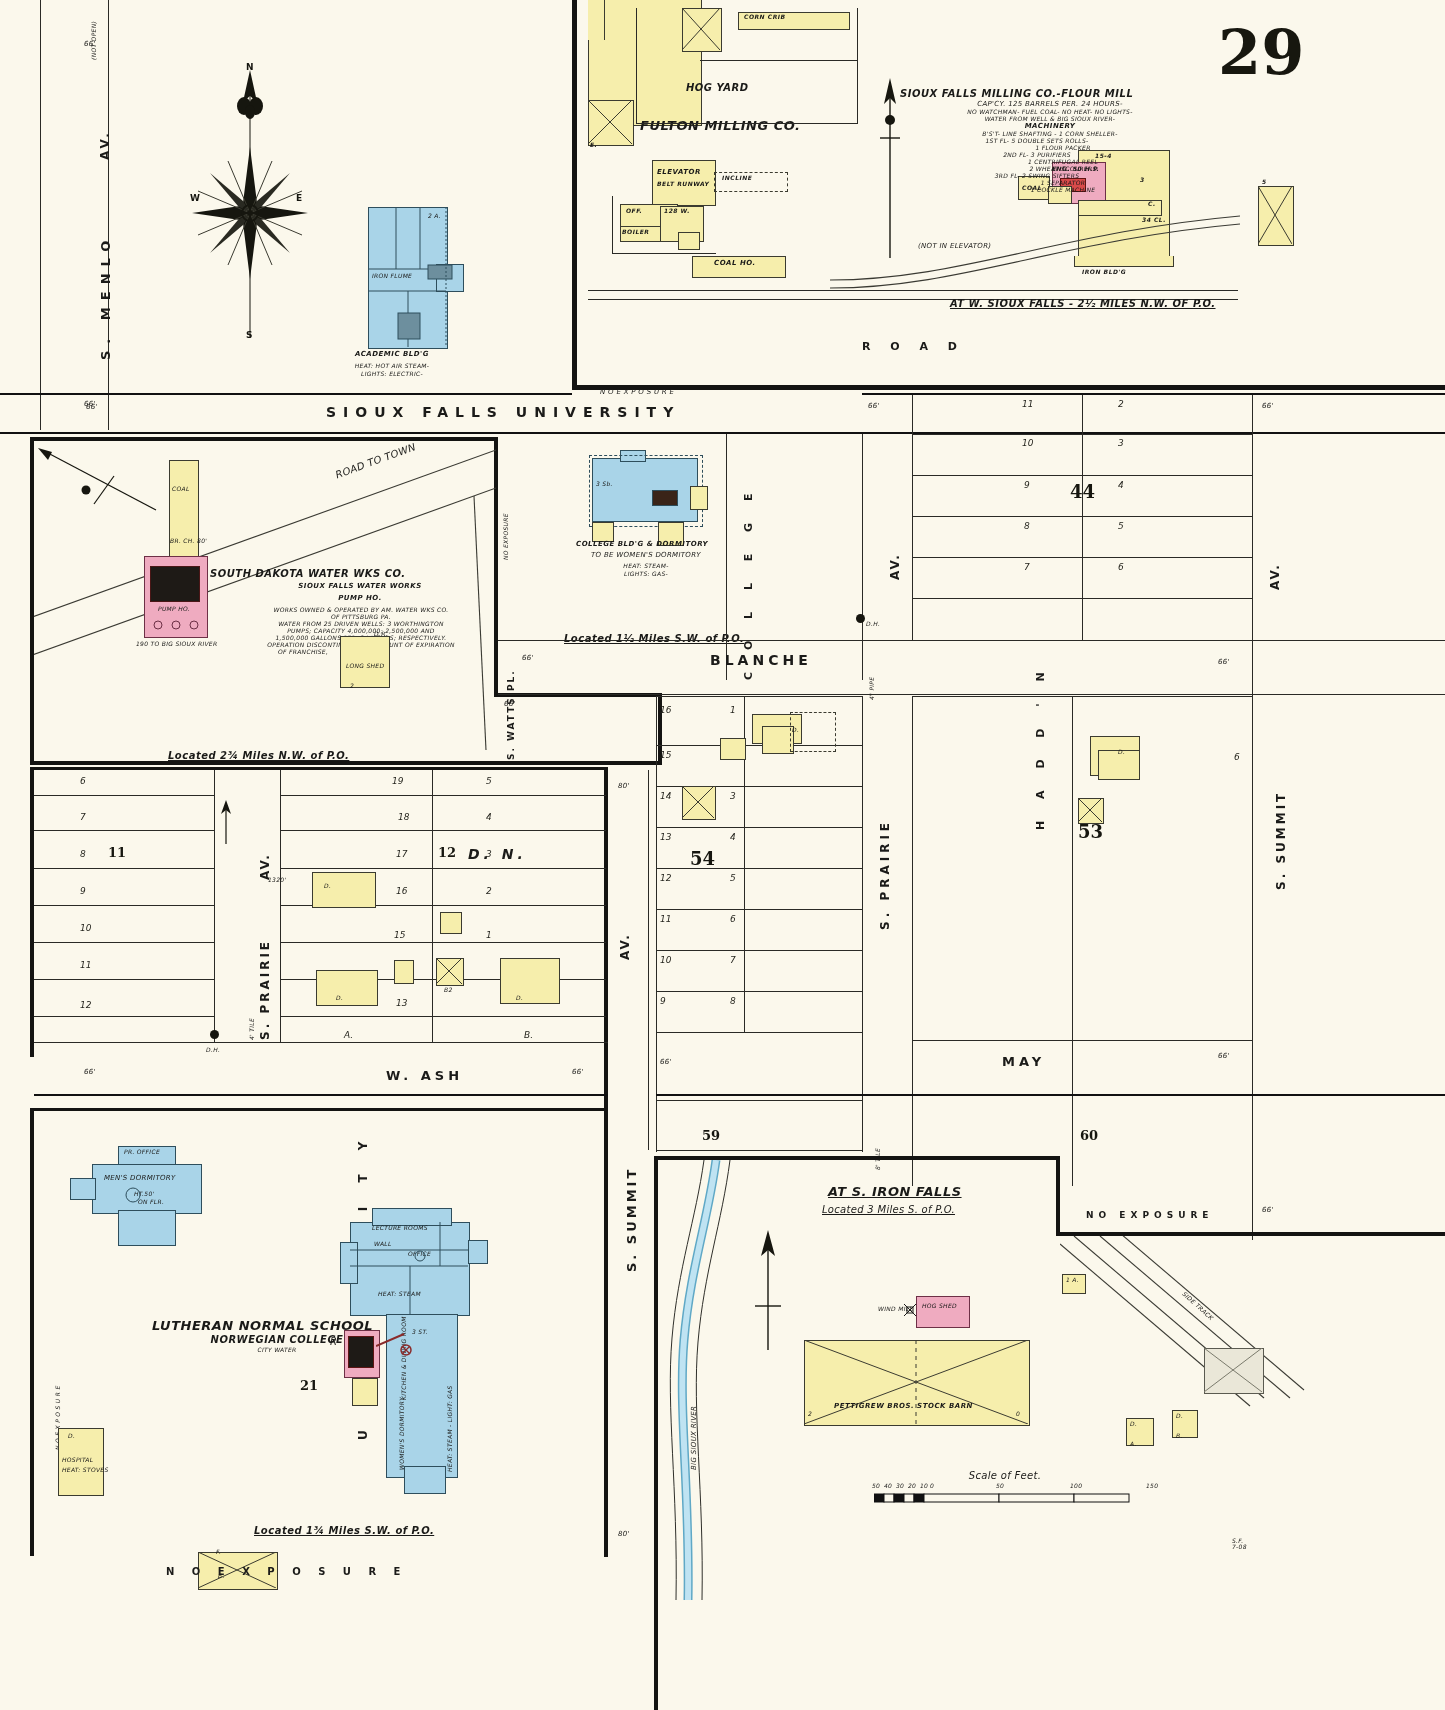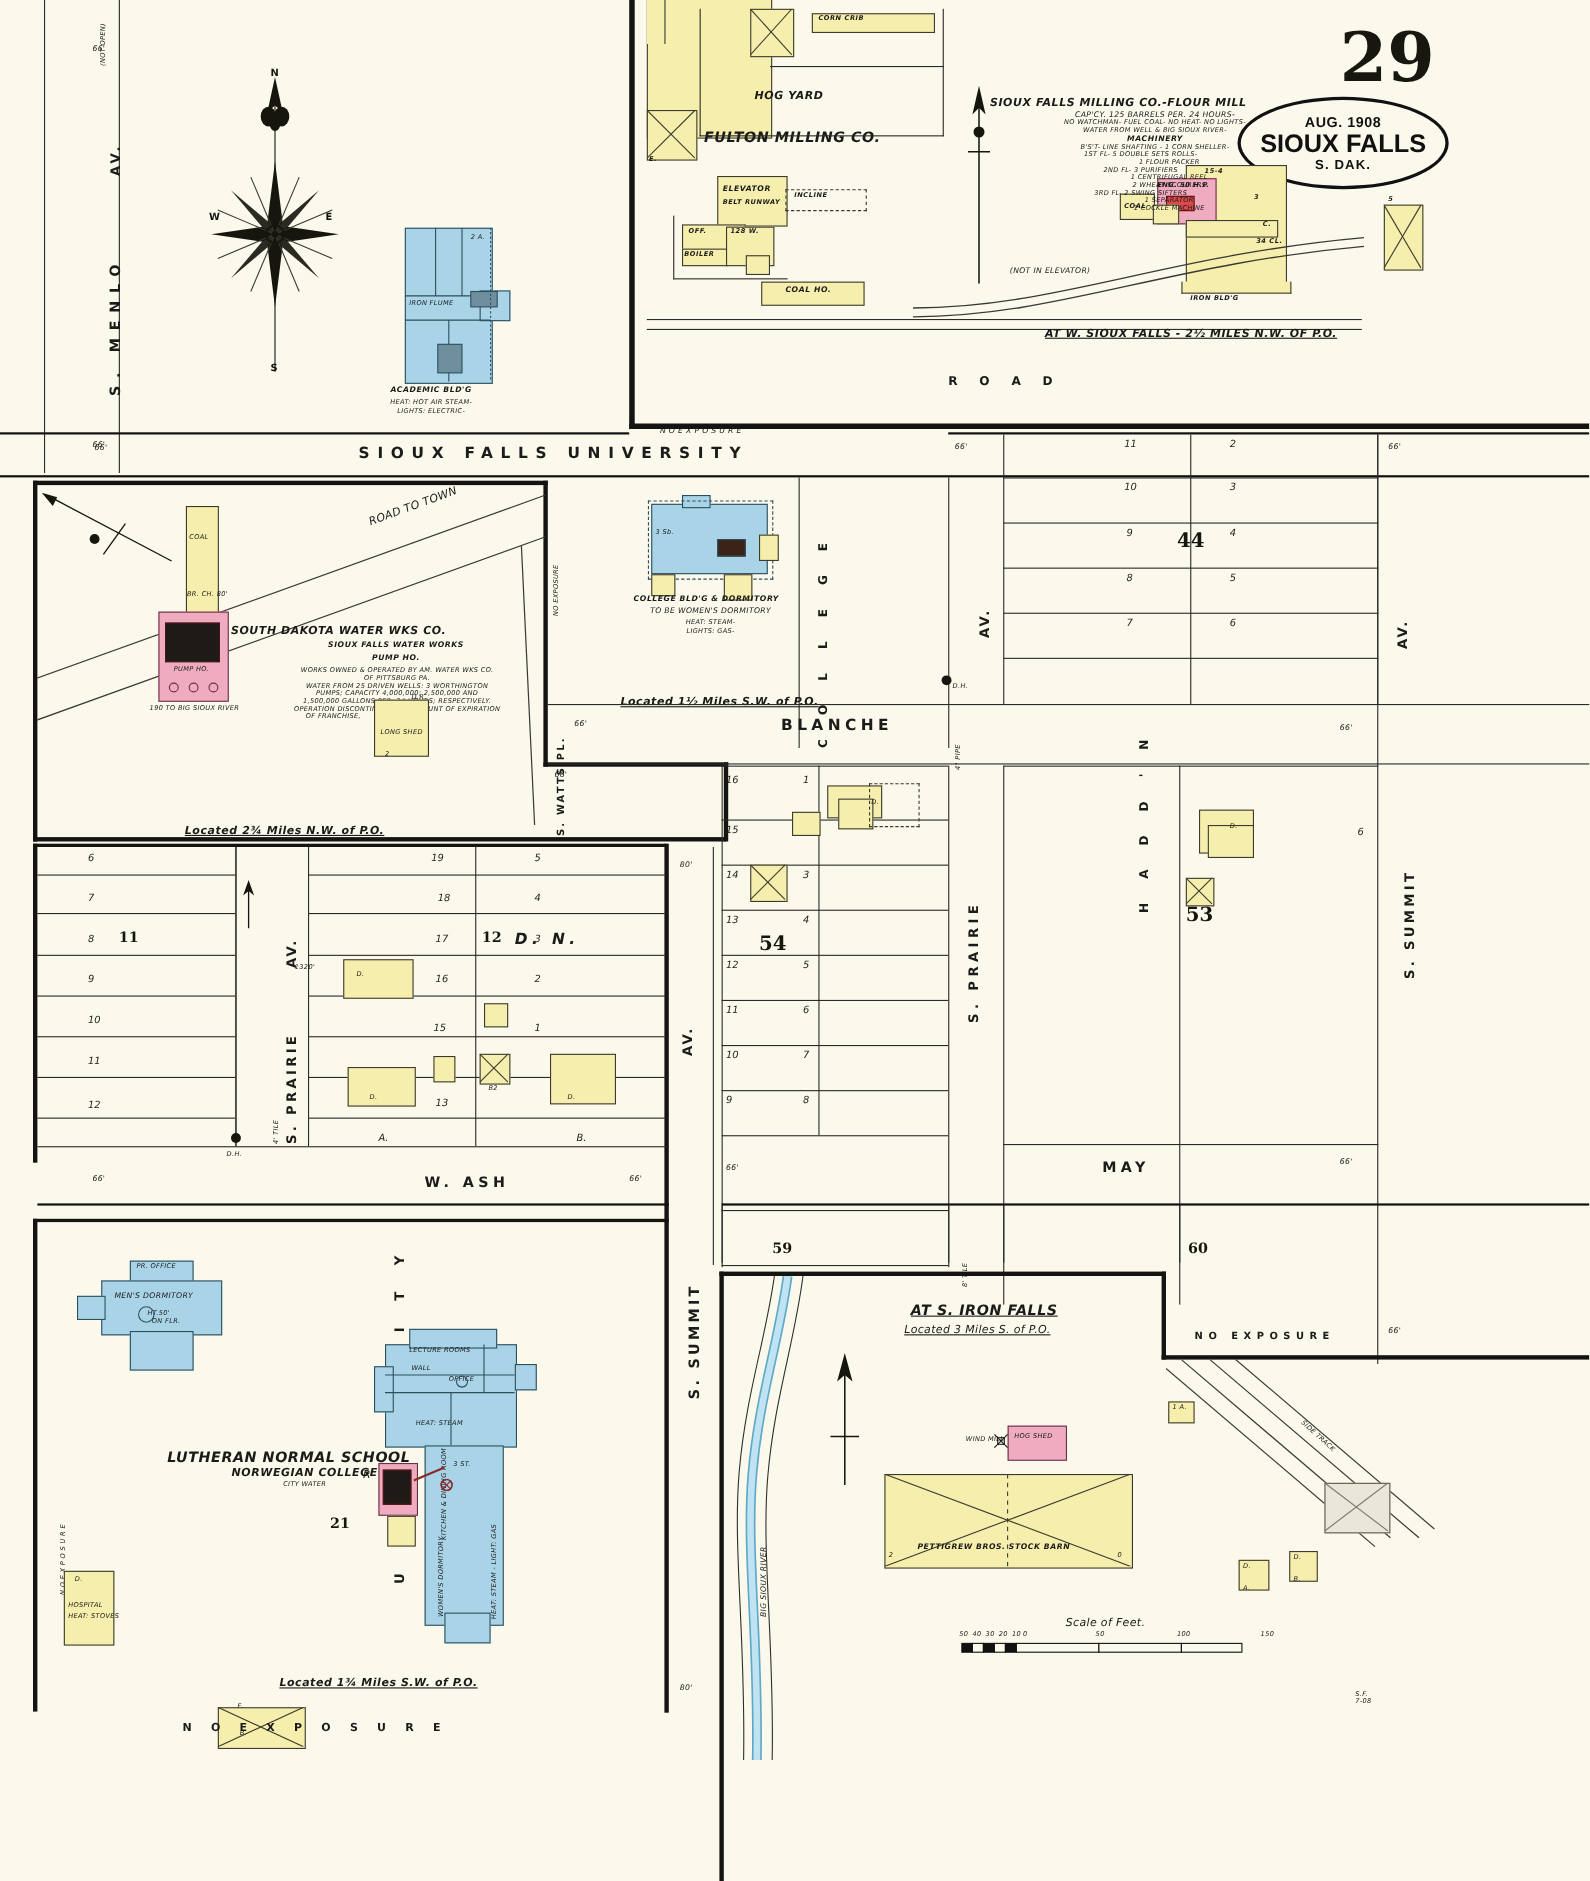--- a/index.html
+++ b/index.html
@@ -57,25 +57,20 @@
   .compass-letter{font-family:"DejaVu Sans",sans-serif;font-weight:bold;font-size:9px;color:#15150f;}
   u.ul{text-decoration:underline;}
 </style>
 </head>
 <body>
 
 <div id="sheet">
 
   <div class="abs" id="sheetno" style="left:1218px;top:16px;">29</div>
 
-  <div class="abs" id="titleoval" style="left:1125px;top:88px;">
-    <div class="t1">AUG. 1908</div>
-    <div class="t2">SIOUX FALLS</div>
-    <div class="t3">S. DAK.</div>
-  </div>
 
   <div class="abs heavy" style="left:572px;top:0px;width:5px;height:390px;"></div>
   <div class="abs heavy" style="left:572px;top:385px;width:873px;height:5px;"></div>
 
   <div class="abs yellow" style="left:588px;top:-6px;width:112px;height:130px;"></div>
   <div class="abs yellow" style="left:588px;top:0px;width:16px;height:40px;border:none;border-right:1.2px solid #3b3b30;"></div>
   <div class="abs yellow" style="left:682px;top:8px;width:38px;height:42px;"></div>
   <div class="abs" style="left:682px;top:8px;width:38px;height:42px;">
     <svg width="38" height="42">
         <line x1="0" y1="0" x2="38" y2="42" stroke="#3b3b30" stroke-width="1"></line>

